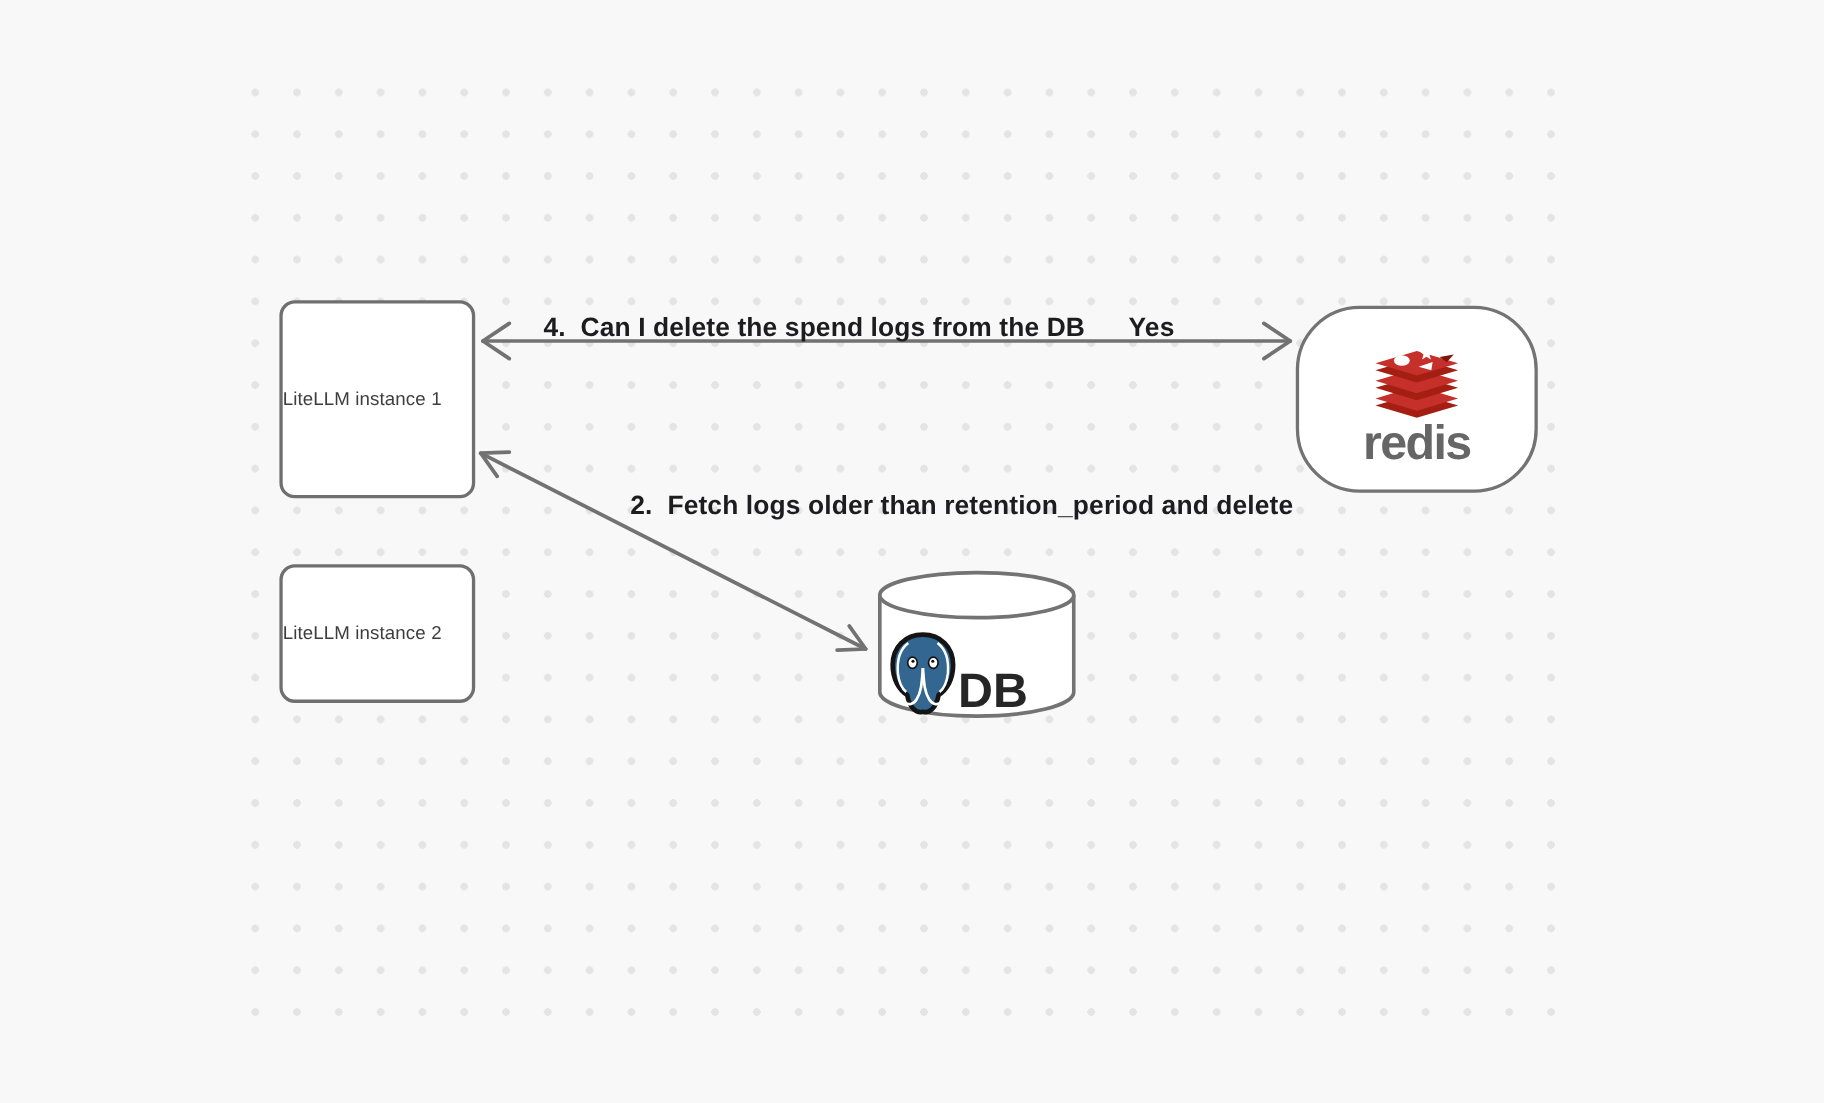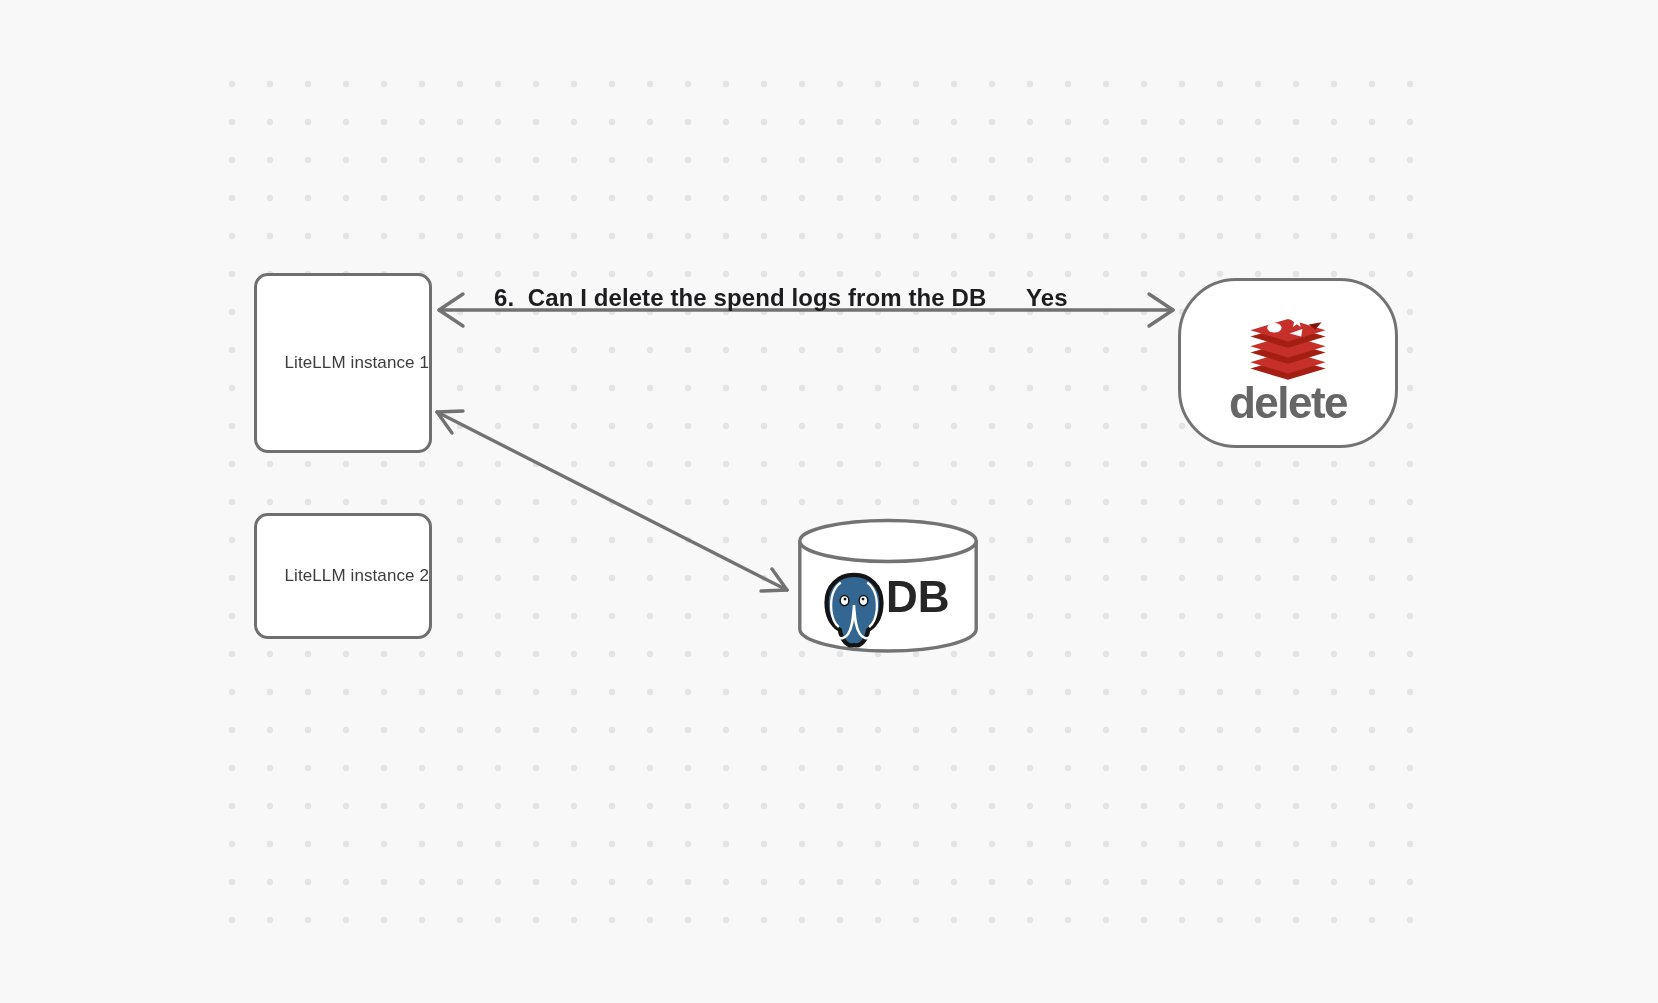--- a/index.html
+++ b/index.html
@@ -25,21 +25,21 @@
   }
   .instance-box {
     position: absolute;
     left: 254px;
     width: 178px; height: 180px;
     background: #ffffff;
     border: 3.2px solid #6f6f6f;
     border-radius: 14px;
     display: flex;
     align-items: center;
-    justify-content: flex-end;
+    justify-content: flex-start;
   }
   .instance-label {
     font-size: 17px;
     color: #3d3d3d;
     letter-spacing: 0.1px;
   }
   #arrows-svg {
     position: absolute;
     left: 0; top: 0;
     pointer-events: none;
@@ -74,24 +74,24 @@
     margin-top: -2px;
   }
   #db-node {
     position: absolute;
     left: 798px; top: 517px;
     width: 180px; height: 140px;
   }
   #db-cylinder-svg { position: absolute; left: 0; top: 0; }
   #db-content {
     position: absolute;
-    left: 20px; top: 54px;
+    left: 5px; top: 54px;
     width: 152px; height: 80px;
     display: flex;
-    align-items: flex-start;
+    align-items: flex-end;
   }
   #db-label {
     font-size: 44px;
     font-weight: 600;
     color: #262626;
     line-height: 1;
     margin-left: -4px;
     margin-top: 4px;
   }
 </style>
@@ -119,41 +119,42 @@
     </g>
   </svg>
 
   <div class="instance-box" style="top:273px;">
     <span class="instance-label">LiteLLM instance 1</span>
   </div>
   <div class="instance-box" style="top:513px; height:126px;">
     <span class="instance-label">LiteLLM instance 2</span>
   </div>
 
-  <div class="flow-label" style="left:494px; top:284px;">6.  Can I delete the spend logs from the DB</div>
+  <div class="flow-label" style="left:494px; top:284px;">4.  Can I delete the spend logs from the DB</div>
   <div class="flow-label" style="left:1026px; top:284px;">Yes</div>
+  <div class="flow-label" style="left:573px; top:446px;">2.  Fetch logs older than retention_period and delete</div>
 
   <div id="redis-node">
     <svg width="82" height="72" viewBox="0 0 100 90">
 
       <path d="M3,72 L50,58 L97,72 L50,86 Z" fill="#a41e11"></path>
       <path d="M3,64 L50,50 L97,64 L50,78 Z" fill="#c6302b"></path>
 
       <path d="M3,52 L50,38 L97,52 L50,66 Z" fill="#a41e11"></path>
       <path d="M3,44 L50,30 L97,44 L50,58 Z" fill="#c6302b"></path>
 
       <path d="M3,32 L50,18 L97,32 L50,46 Z" fill="#a41e11"></path>
       <path d="M3,24 L50,10 L97,24 L50,38 Z" fill="#c6302b"></path>
 
       <ellipse cx="33" cy="21" rx="9" ry="6" fill="#ffffff"></ellipse>
       <polygon fill="#ffffff" points="61,4.5 63.1,10.1 69.1,10.4 64.4,14.1 66,19.9 61,16.6 56,19.9 57.6,14.1 52.9,10.4 58.9,10.1"></polygon>
       <polygon fill="#ffffff" points="52,28 68,22.5 66.5,32"></polygon>
       <polygon fill="#7c160d" points="76,17 92,14 84,23"></polygon>
     </svg>
-    <div id="redis-wordmark">delete</div>
+    <div id="redis-wordmark">redis</div>
   </div>
 
   <div id="db-node">
     <svg id="db-cylinder-svg" width="180" height="140" viewBox="0 0 180 140">
       <path d="M1.8,24 L1.8,112 A88.2,22 0 0 0 178.2,112 L178.2,24" fill="#ffffff" stroke="#737373" stroke-width="3.4"></path>
       <ellipse cx="90" cy="24" rx="88.2" ry="20.5" fill="#ffffff" stroke="#737373" stroke-width="3.4"></ellipse>
     </svg>
     <div id="db-content">
       <svg width="72" height="78" viewBox="0 0 76 82">
 

